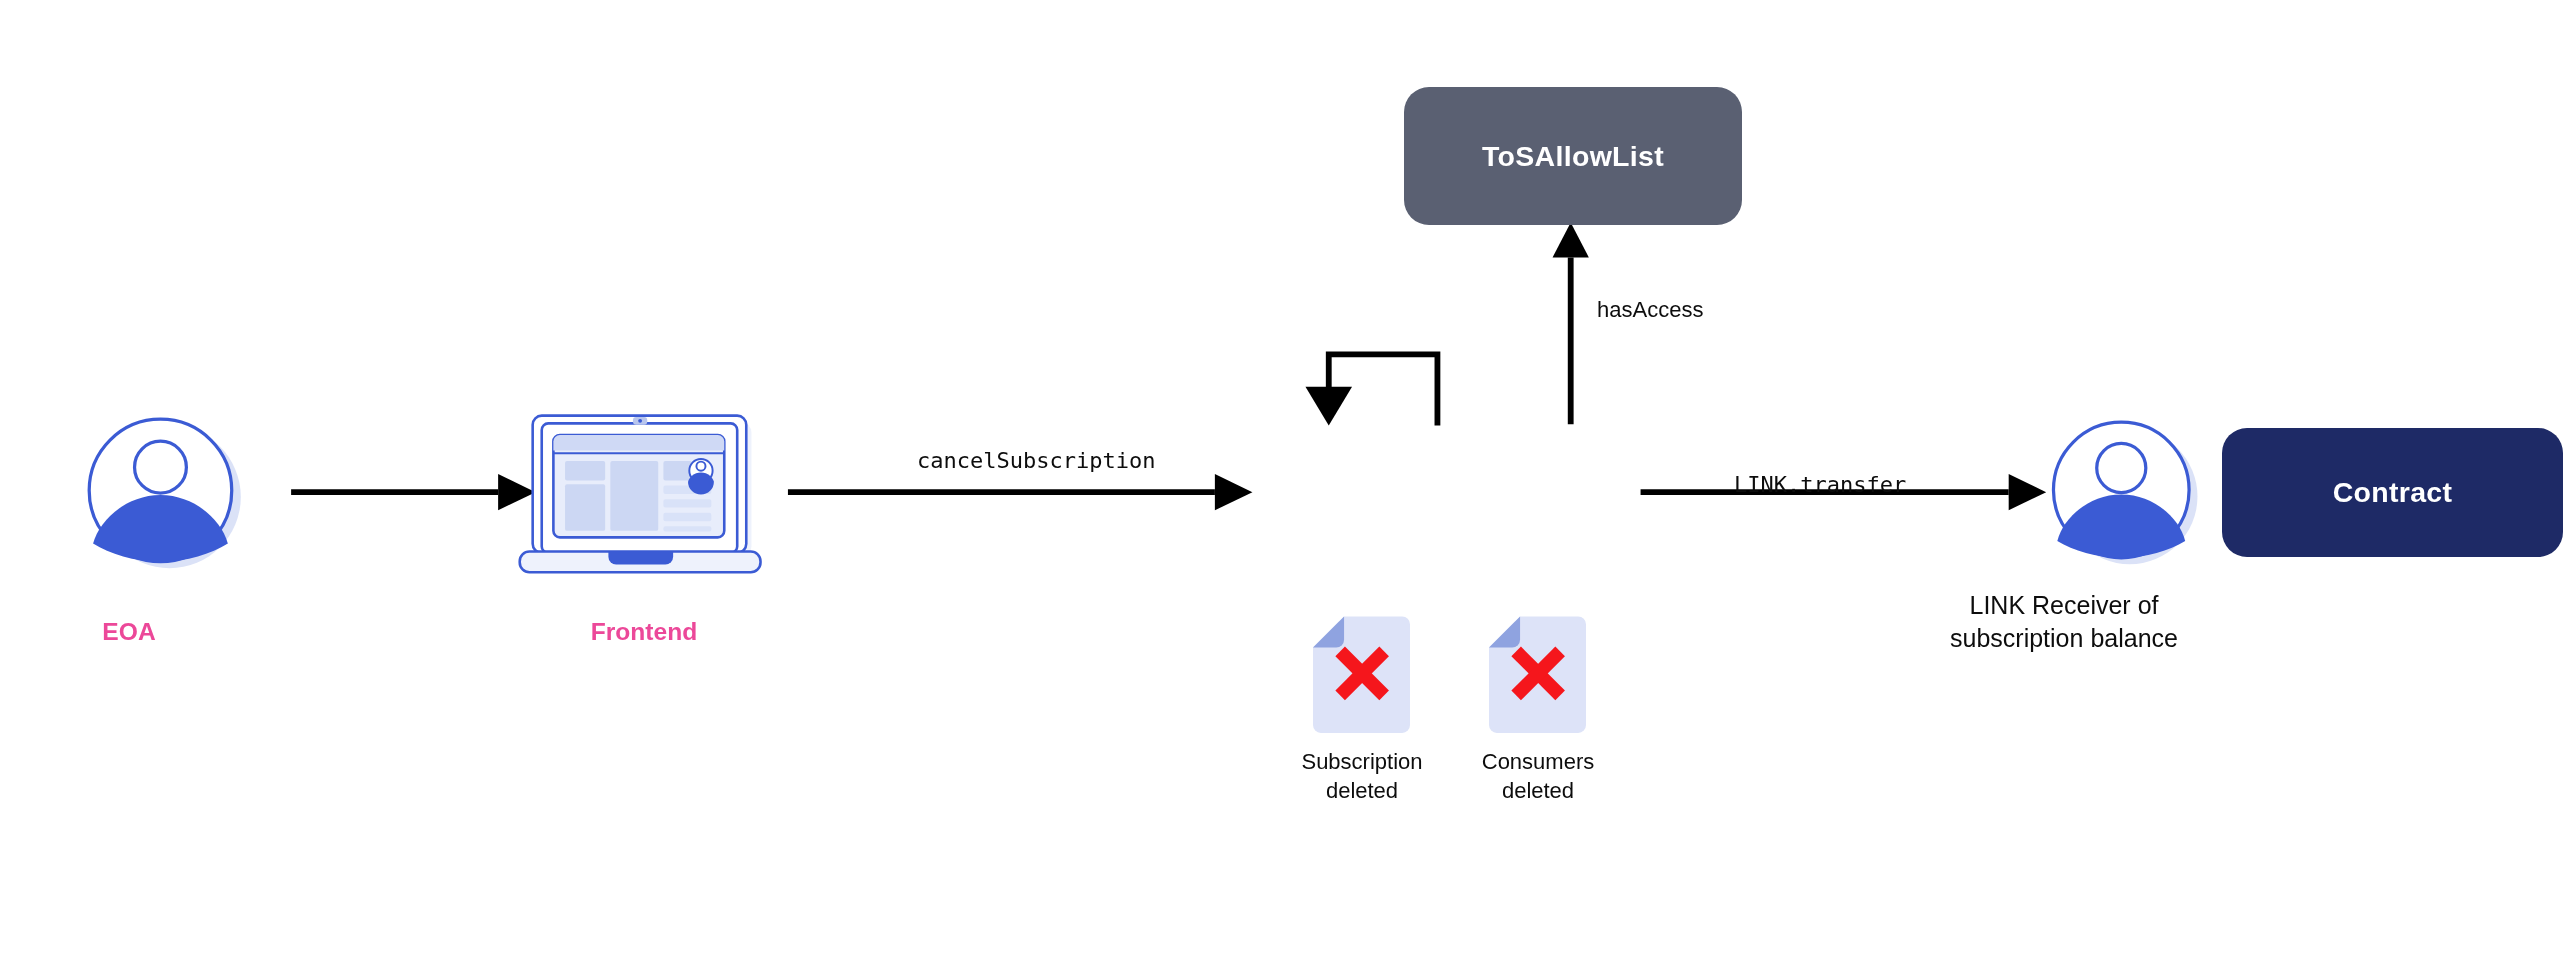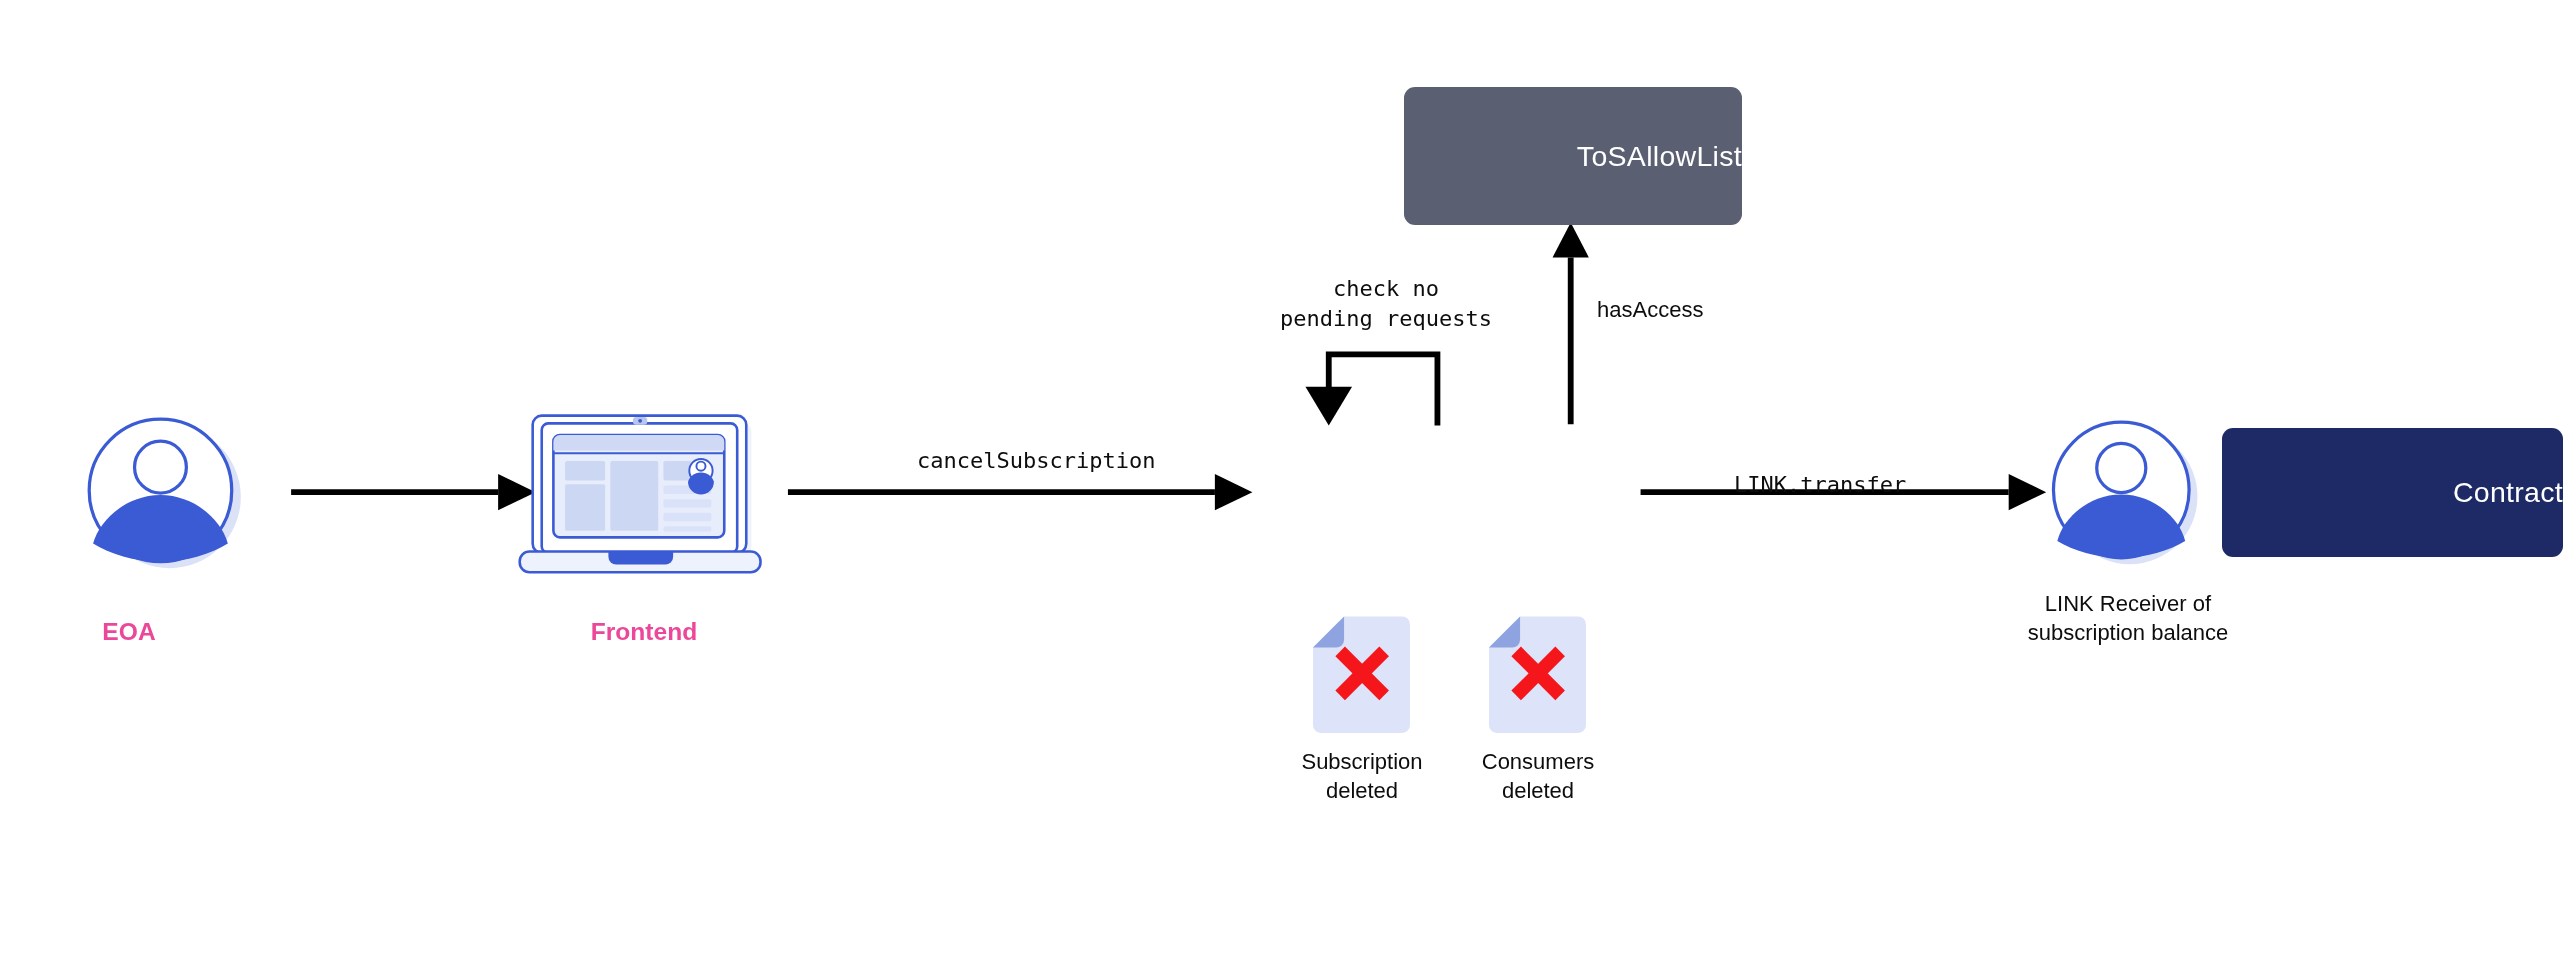--- a/index.html
+++ b/index.html
@@ -15,24 +15,24 @@
     width: 2576px;
     height: 972px;
     background: #ffffff;
     overflow: hidden;
   }
   
   .box {
     position: absolute;
     display: flex;
     align-items: center;
-    justify-content: flex-end;
-    border-radius: 11px;
+    justify-content: center;
+    border-radius: 25px;
     color: #ffffff;
-    font-weight: normal;
+    font-weight: bold;
     font-family: "Liberation Sans", sans-serif;
     letter-spacing: 0.3px;
     text-align: center;
   }
   .box-slate { background: #5a6072; }
   .box-navy  { background: #1e2a66; }
 
   
   .caption-bold {
     position: absolute;
@@ -150,45 +150,41 @@
     <circle cx="298" cy="96" r="7" fill="#ffffff" stroke="#3b5bd4" stroke-width="3"></circle>
     <path d="M 298 106 c 11 0 18 8 20 14 a 18 18 0 0 1 -40 0 c 2 -6 9 -14 20 -14 z" fill="#3b5bd4"></path>
 
     <rect x="18" y="228" width="372" height="32" rx="15" fill="#eef2fc" stroke="#3b5bd4" stroke-width="4"></rect>
     <path d="M 155 228 h 100 v 8 a 12 12 0 0 1 -12 12 h -76 a 12 12 0 0 1 -12 -12 z" fill="#3b5bd4"></path>
   </svg>
   <div class="caption-bold" style="left:534px; top:618px; width:220px; font-size:24.6px;">Frontend</div>
 
   <div class="edge-label-mono" style="left:885px; top:446px;margin-left:32px;">cancelSubscription</div>
 
-  <div class="edge-label-mono" style="left:1263px; top:274px; width:246px; text-align:center;">
-    <div>check no</div>
-    <div>pending requests</div>
-  </div>
 
   <div class="edge-label-sans" style="left:1597px; top:297px;">hasAccess</div>
 
   <div class="edge-label-mono" style="left:1718px; top:470px;margin-left:16px;">LINK.transfer</div>
 
   <div class="box box-slate" style="left:1404px; top:87px; width:338px; height:138px; font-size:28.5px;">
     <span>ToSAllowList</span>
   </div>
 
 
   <div class="box box-navy" style="left:2222px; top:428px; width:341px; height:129px; font-size:28.5px;">
     <span>Contract</span>
   </div>
 
   <svg class="icon-svg" style="left:2047px; top:417px; width:155px; height:155px;" viewBox="0 0 240 240">
     <circle cx="128" cy="123" r="105" fill="#dbe2f7"></circle>
     <circle cx="115" cy="113" r="105" fill="#ffffff" stroke="#3b5bd4" stroke-width="5"></circle>
     <circle cx="115" cy="79" r="38" fill="#ffffff" stroke="#3b5bd4" stroke-width="5"></circle>
     <path d="M 115 120 C 165 120 205 156 214 192 C 189 207 154 218 115 218 C 76 218 41 207 16 192 C 25 156 65 120 115 120 Z" fill="#3b5bd4"></path>
   </svg>
-  <div class="caption-plain" style="left:1992px; top:589px; width:272px; font-size:22px;">
+  <div class="caption-plain" style="left:1928px; top:589px; width:272px; font-size:25px;">
     <div>LINK Receiver of</div>
     <div>subscription balance</div>
   </div>
 
   <svg class="icon-svg" style="left:1313px; top:615px; width:97px; height:120px;" viewBox="0 0 150 185">
     <path d="M 48 2 L 138 2 a 12 12 0 0 1 12 12 L 150 170 a 12 12 0 0 1 -12 12 L 12 182 a 12 12 0 0 1 -12 -12 L 0 50 Z" fill="#dde3f8"></path>
     <path d="M 48 2 L 48 38 a 12 12 0 0 1 -12 12 L 0 50 Z" fill="#8fa3e0"></path>
     <g stroke="#f5161c" stroke-width="21" stroke-linecap="butt">
       <line x1="42" y1="56" x2="110" y2="124"></line>
       <line x1="110" y1="56" x2="42" y2="124"></line>

